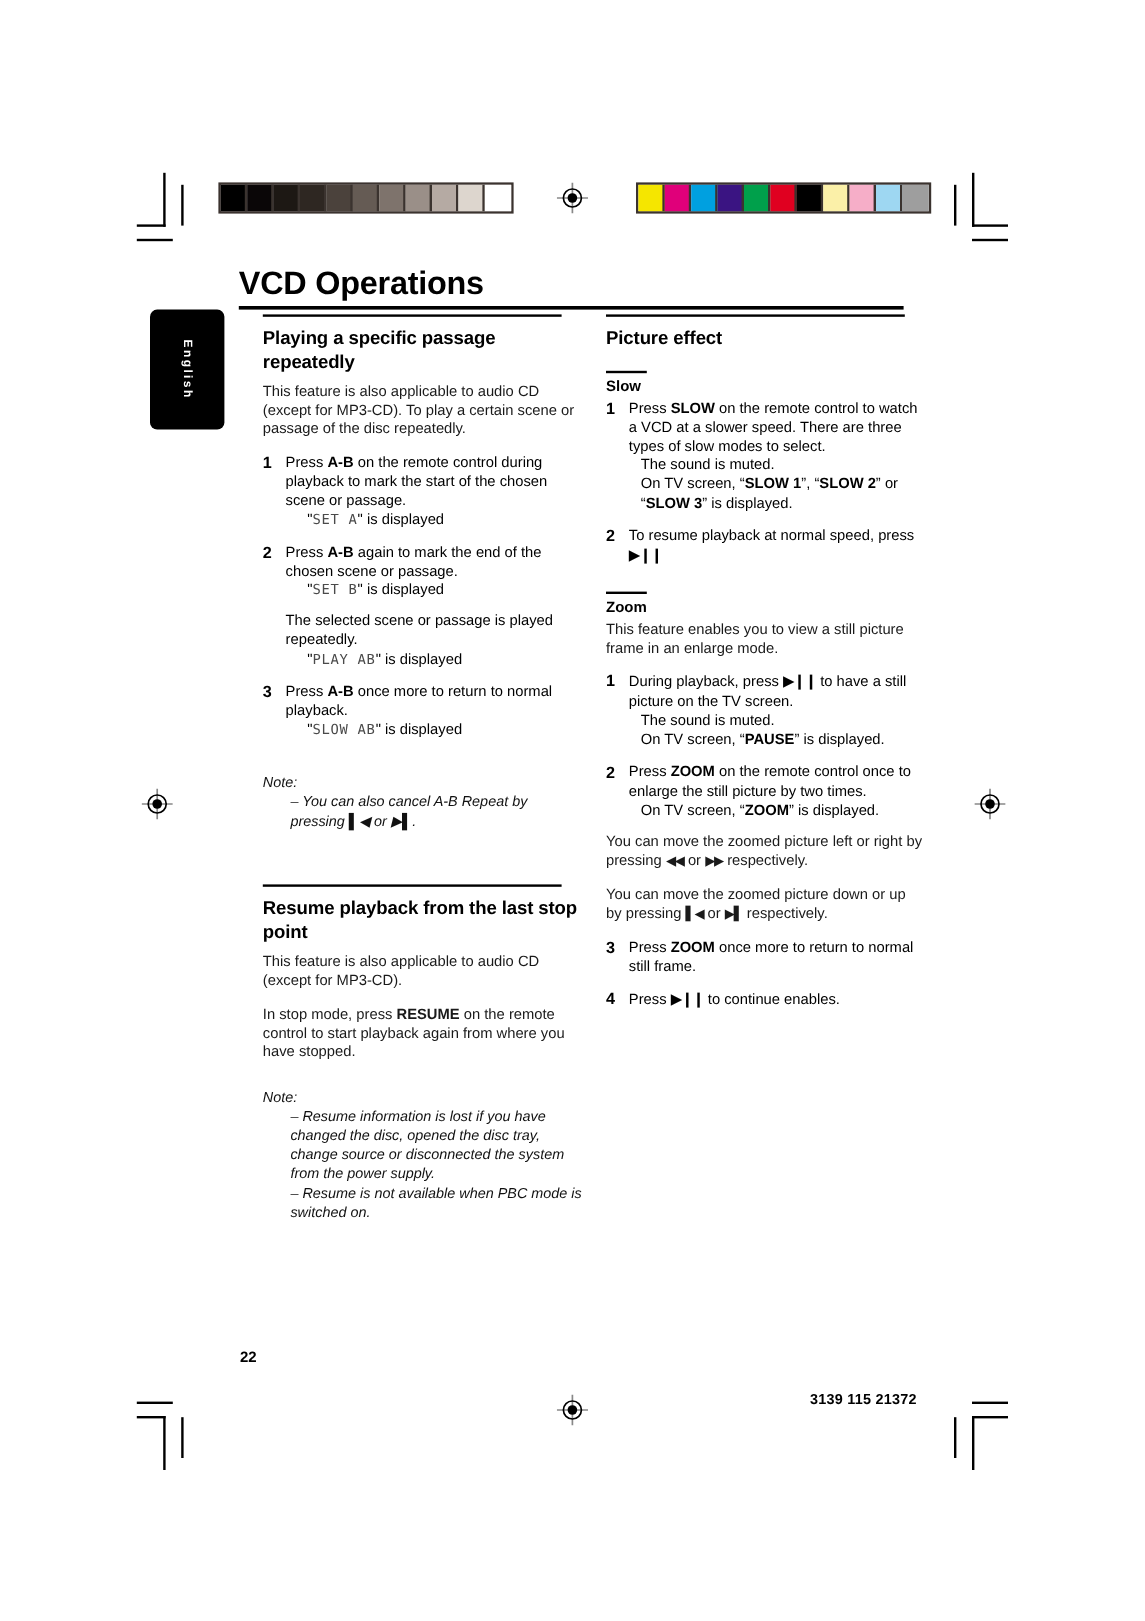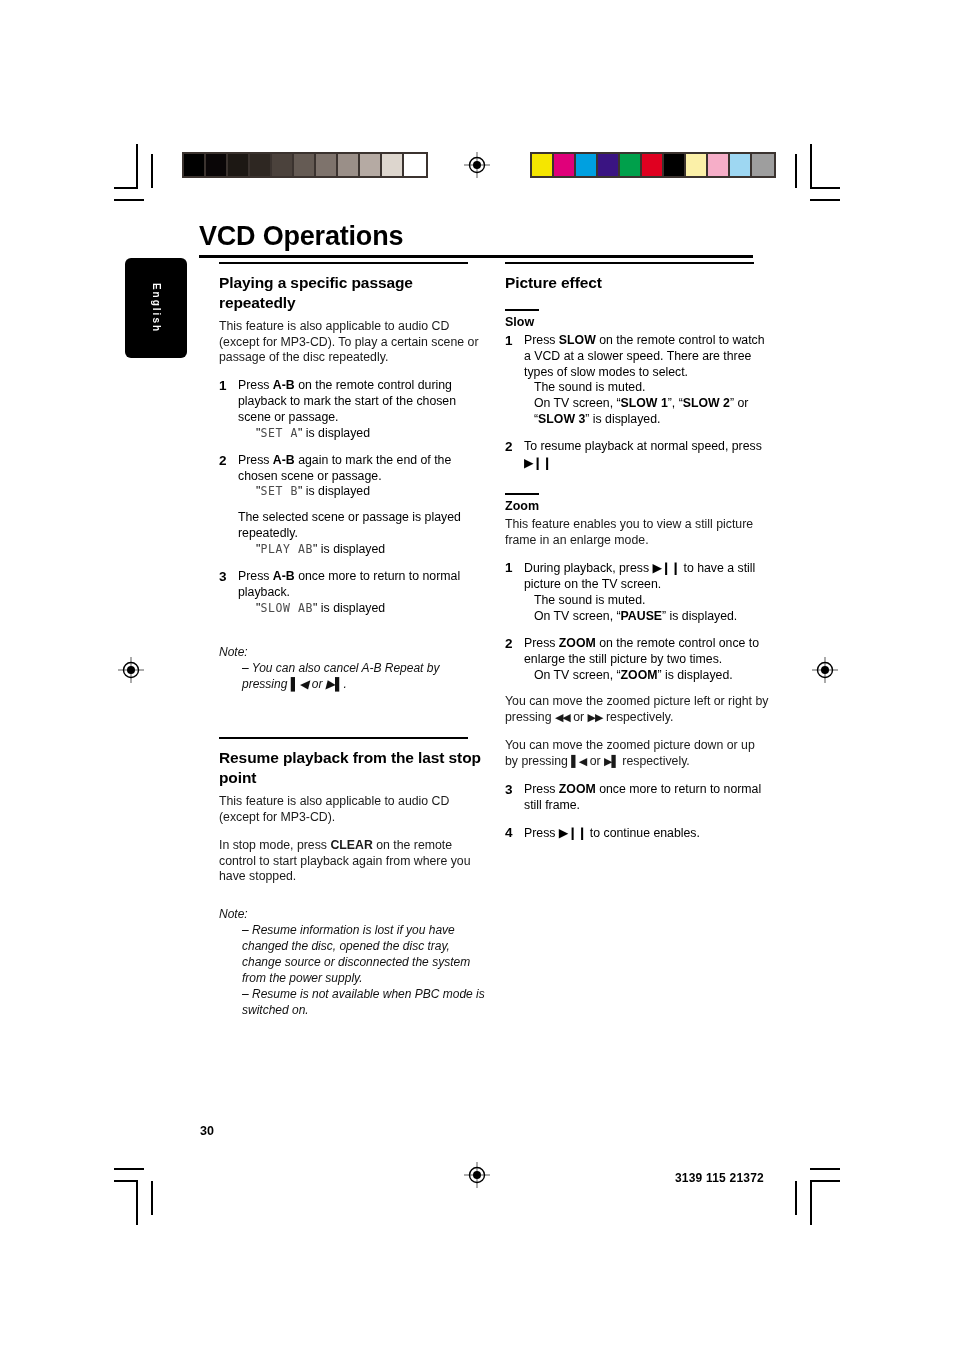--- a/index.html
+++ b/index.html
@@ -180,21 +180,20 @@
     font-size: 12.5px;
     font-weight: bold;
   }
   .doc-code {
     position: absolute;
     left: 675px;
     top: 1159px;
     font-size: 12px;
     font-weight: bold;
     letter-spacing: 0.2px;
-    margin-top: 12px;
   }
 </style>
 </head>
 <body>
 
 <div id="page">
 
   <div class="crop-line" style="left:136px; top:144px; width:2px; height:45px;"></div>
   <div class="crop-line" style="left:114px; top:187px; width:24px; height:2px;"></div>
   <div class="crop-line" style="left:114px; top:199px; width:30px; height:2px;"></div>
@@ -320,21 +319,21 @@
     <div class="notes">
       <span class="nhead">Note:</span>
       <span class="nline">–  You can also cancel A-B Repeat by pressing ▌◀ or ▶▌.</span>
     </div>
 
     <div class="spacer-lg"></div>
 
     <div class="sec-rule full"></div>
     <h2 class="section-title">Resume playback from the last stop point</h2>
     <p class="body">This feature is also applicable to audio CD (except for MP3-CD).</p>
-    <p class="body"><span>In stop mode, press </span><b>CLEAR</b><span> on the remote control to start playback again from where you have stopped.</span></p>
+    <p class="body"><span>In stop mode, press </span><b>RESUME</b><span> on the remote control to start playback again from where you have stopped.</span></p>
 
     <div class="spacer-sm"></div>
 
     <div class="notes">
       <span class="nhead">Note:</span>
       <span class="nline">–  Resume information is lost if you have changed the disc, opened the disc tray, change source or disconnected the system from the power supply.</span>
       <span class="nline">–  Resume is not available when PBC mode is switched on.</span>
     </div>
   </div>
 
@@ -399,16 +398,16 @@
     </div>
 
     <div class="step">
       <div class="step-num">4</div>
       <div class="step-body">
         <span>Press </span><b class="glyph big">▶❙❙</b><span> to continue enables.</span>
       </div>
     </div>
   </div>
 
-  <div class="page-number">30</div>
+  <div class="page-number">22</div>
   <div class="doc-code">3139 115 21372</div>
 
 </div>
 
 </body></html>

